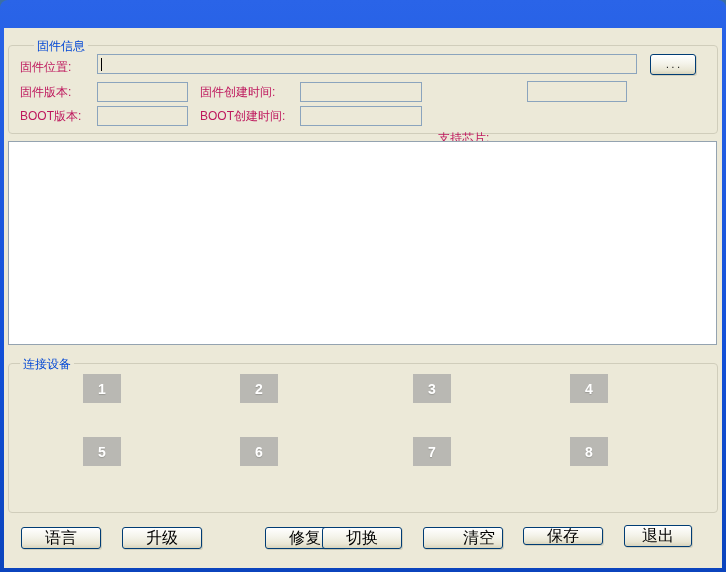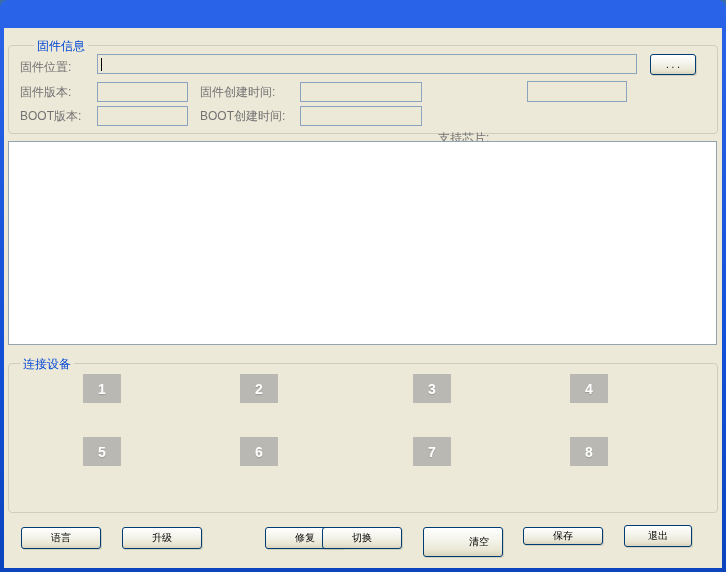--- a/index.html
+++ b/index.html
@@ -47,35 +47,35 @@
 
   .groupbox {
     position: absolute; border: 1px solid #d0cdbb; border-radius: 4px;
   }
   .group-label {
     position: absolute; color: #0046d5; font-size: 12px;
     background: #ece9d8; padding: 0 3px; white-space: nowrap;
   }
 
   .field-label {
-    position: absolute; color: #737373; font-size: 12px; line-height: 20px; white-space: nowrap;
+    position: absolute; color: #be185d; font-size: 12px; line-height: 20px; white-space: nowrap;
   }
 
   .xp-input {
     position: absolute; border: 1px solid #8ba4bd; background: #ece9d8;
     font-family: "Liberation Sans", sans-serif; font-size: 12px; color: #000;
     padding: 2px 3px; outline: none;
   }
   .caret { position: absolute; width: 1px; height: 13px; background: #000; }
 
   .xp-button {
     position: absolute;
     border: 1px solid #003c74; border-radius: 3px;
     background: linear-gradient(180deg, #ffffff 0%, #f4f3ea 45%, #e9e6d4 80%, #d8d4bc 100%);
-    font-family: "Liberation Sans", sans-serif; font-size: 10px; color: #000;
+    font-family: "Liberation Sans", sans-serif; font-size: 16px; color: #000;
     display: flex; align-items: center; justify-content: center;
     box-shadow: 1px 1px 0 rgba(160,160,140,0.35);
     cursor: default;
   }
 
   .logbox {
     position: absolute; left: 4px; top: 113px; width: 709px; height: 204px;
     background: #ffffff; border: 1px solid #94a3b0;
     overflow: auto; font-size: 12px;
   }
@@ -127,18 +127,18 @@
     <div class="device-slot" style="left:566px; top:346px;">4</div>
     <div class="device-slot" style="left:79px;  top:409px;">5</div>
     <div class="device-slot" style="left:236px; top:409px;">6</div>
     <div class="device-slot" style="left:409px; top:409px;">7</div>
     <div class="device-slot" style="left:566px; top:409px;">8</div>
 
     <div class="xp-button" style="left:17px;  top:499px; width:80px; height:22px;">语言</div>
     <div class="xp-button" style="left:118px; top:499px; width:80px; height:22px;">升级</div>
     <div class="xp-button" style="left:218px; top:499px; width:80px; height:22px;margin-left:43px;">修复</div>
     <div class="xp-button" style="left:318px; top:499px; width:80px; height:22px;">切换</div>
-    <div class="xp-button" style="left:419px; top:499px; width:80px; height:30px;padding-left:32px;">清空</div>
+    <div class="xp-button" style="left:419px; top:499px; width:80px; height:22px;padding-left:32px;">清空</div>
     <div class="xp-button" style="left:519px; top:499px; width:80px; height:18px;">保存</div>
     <div class="xp-button" style="left:620px; top:497px; width:68px; height:22px;">退出</div>
 
   </div>
 </div>
 
 </body></html>

